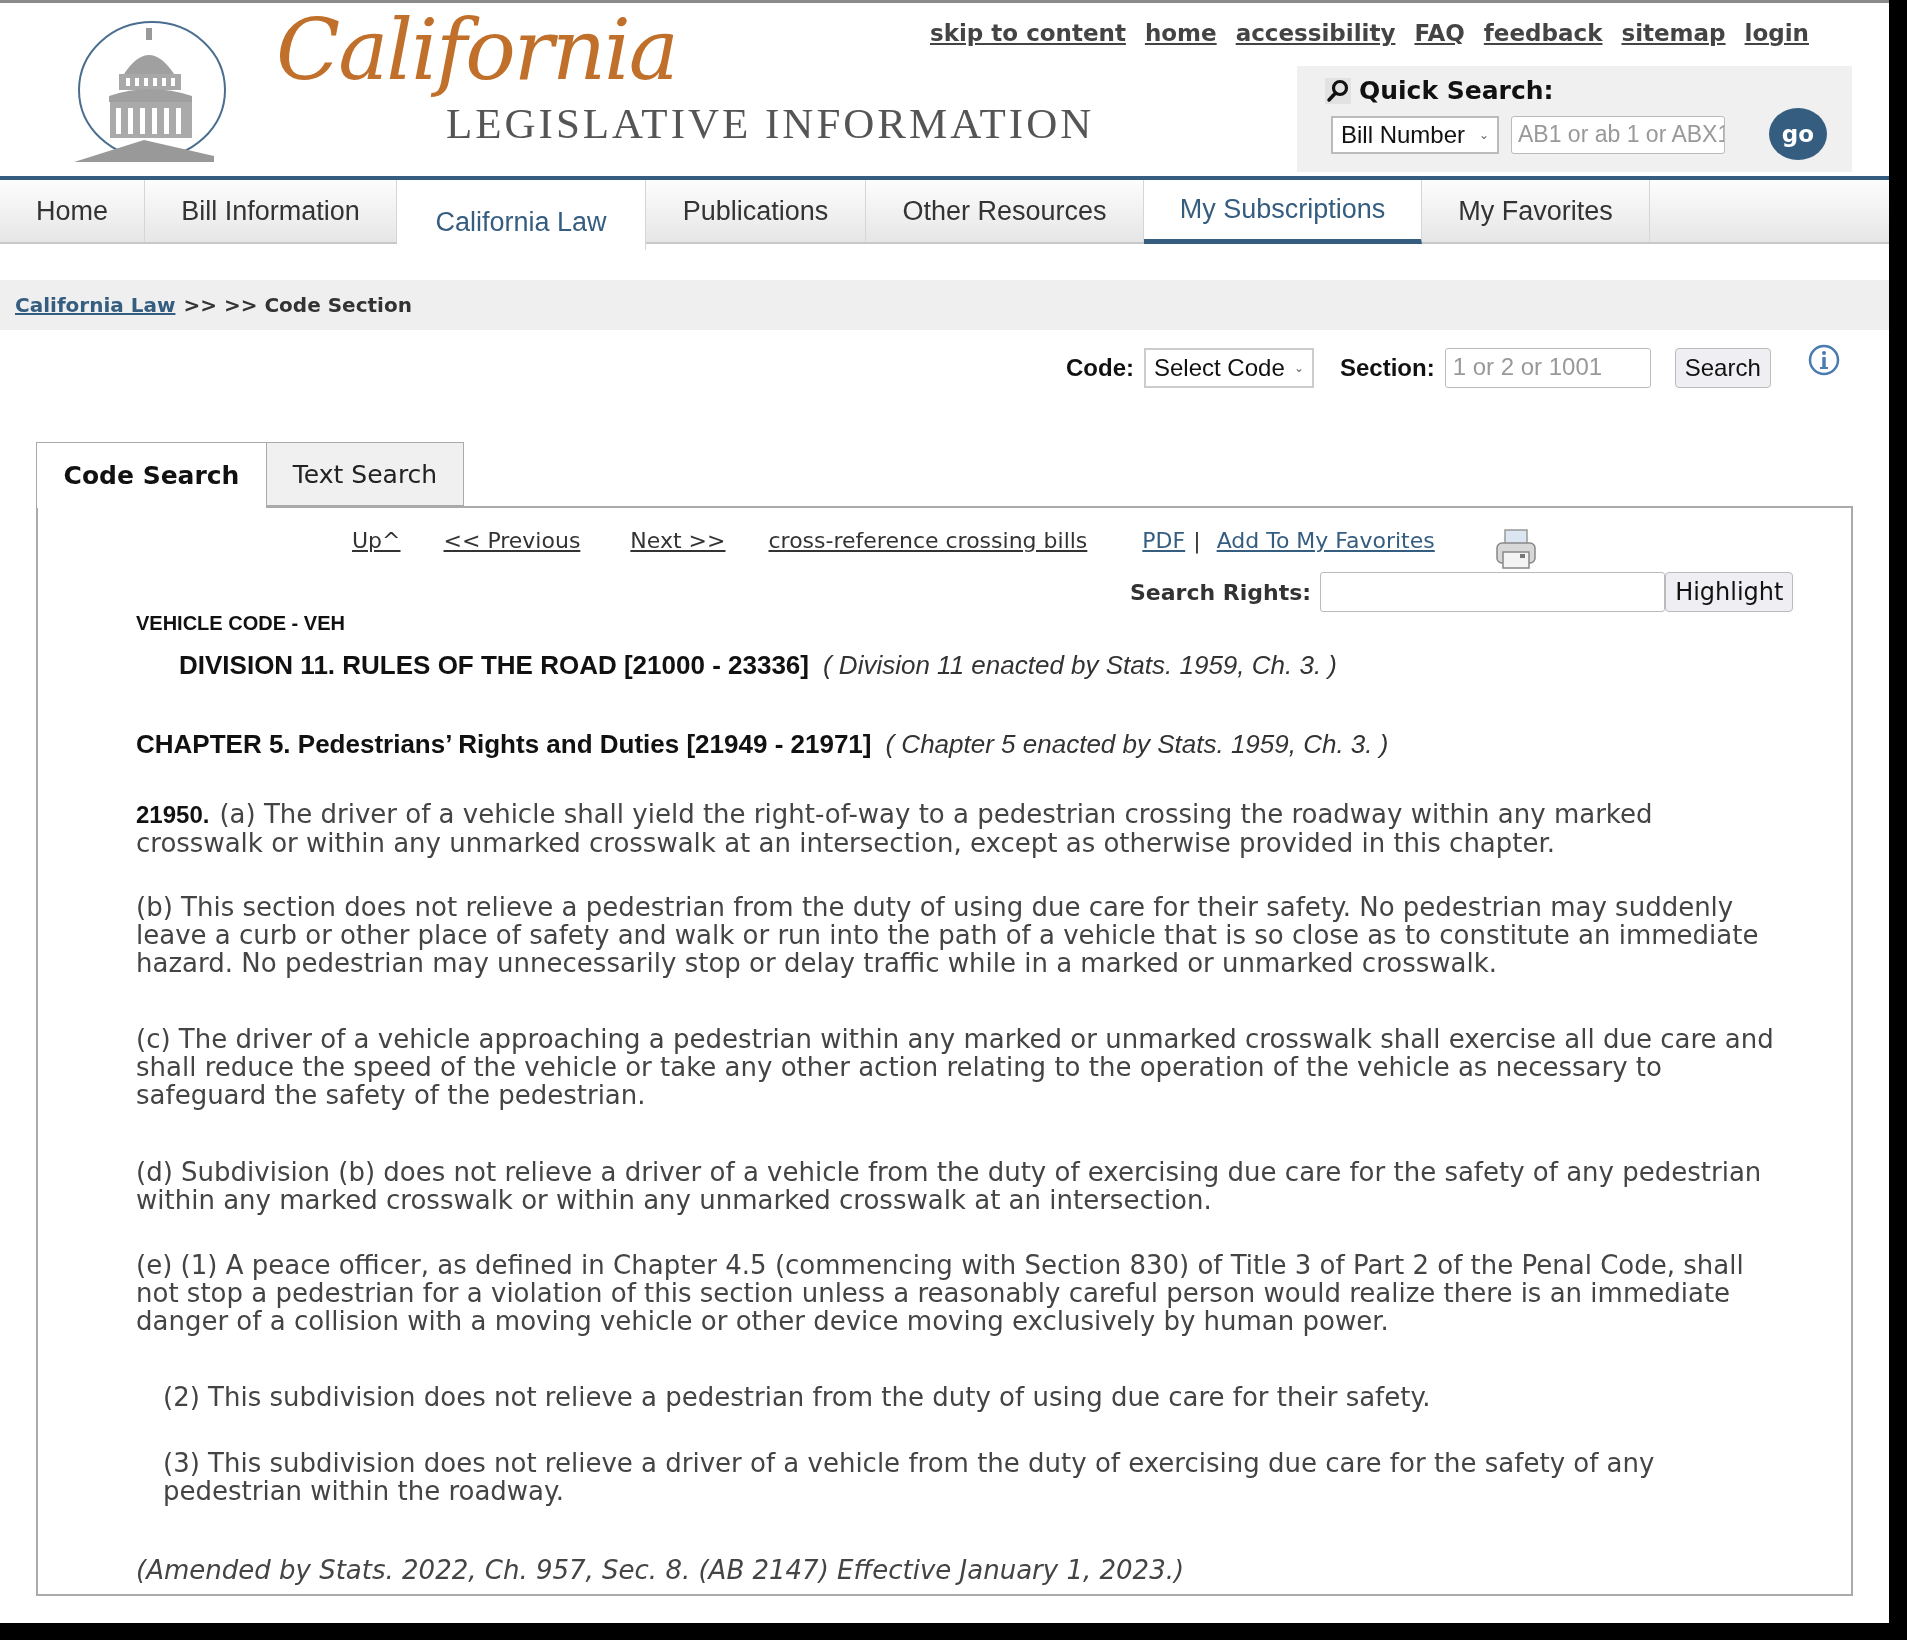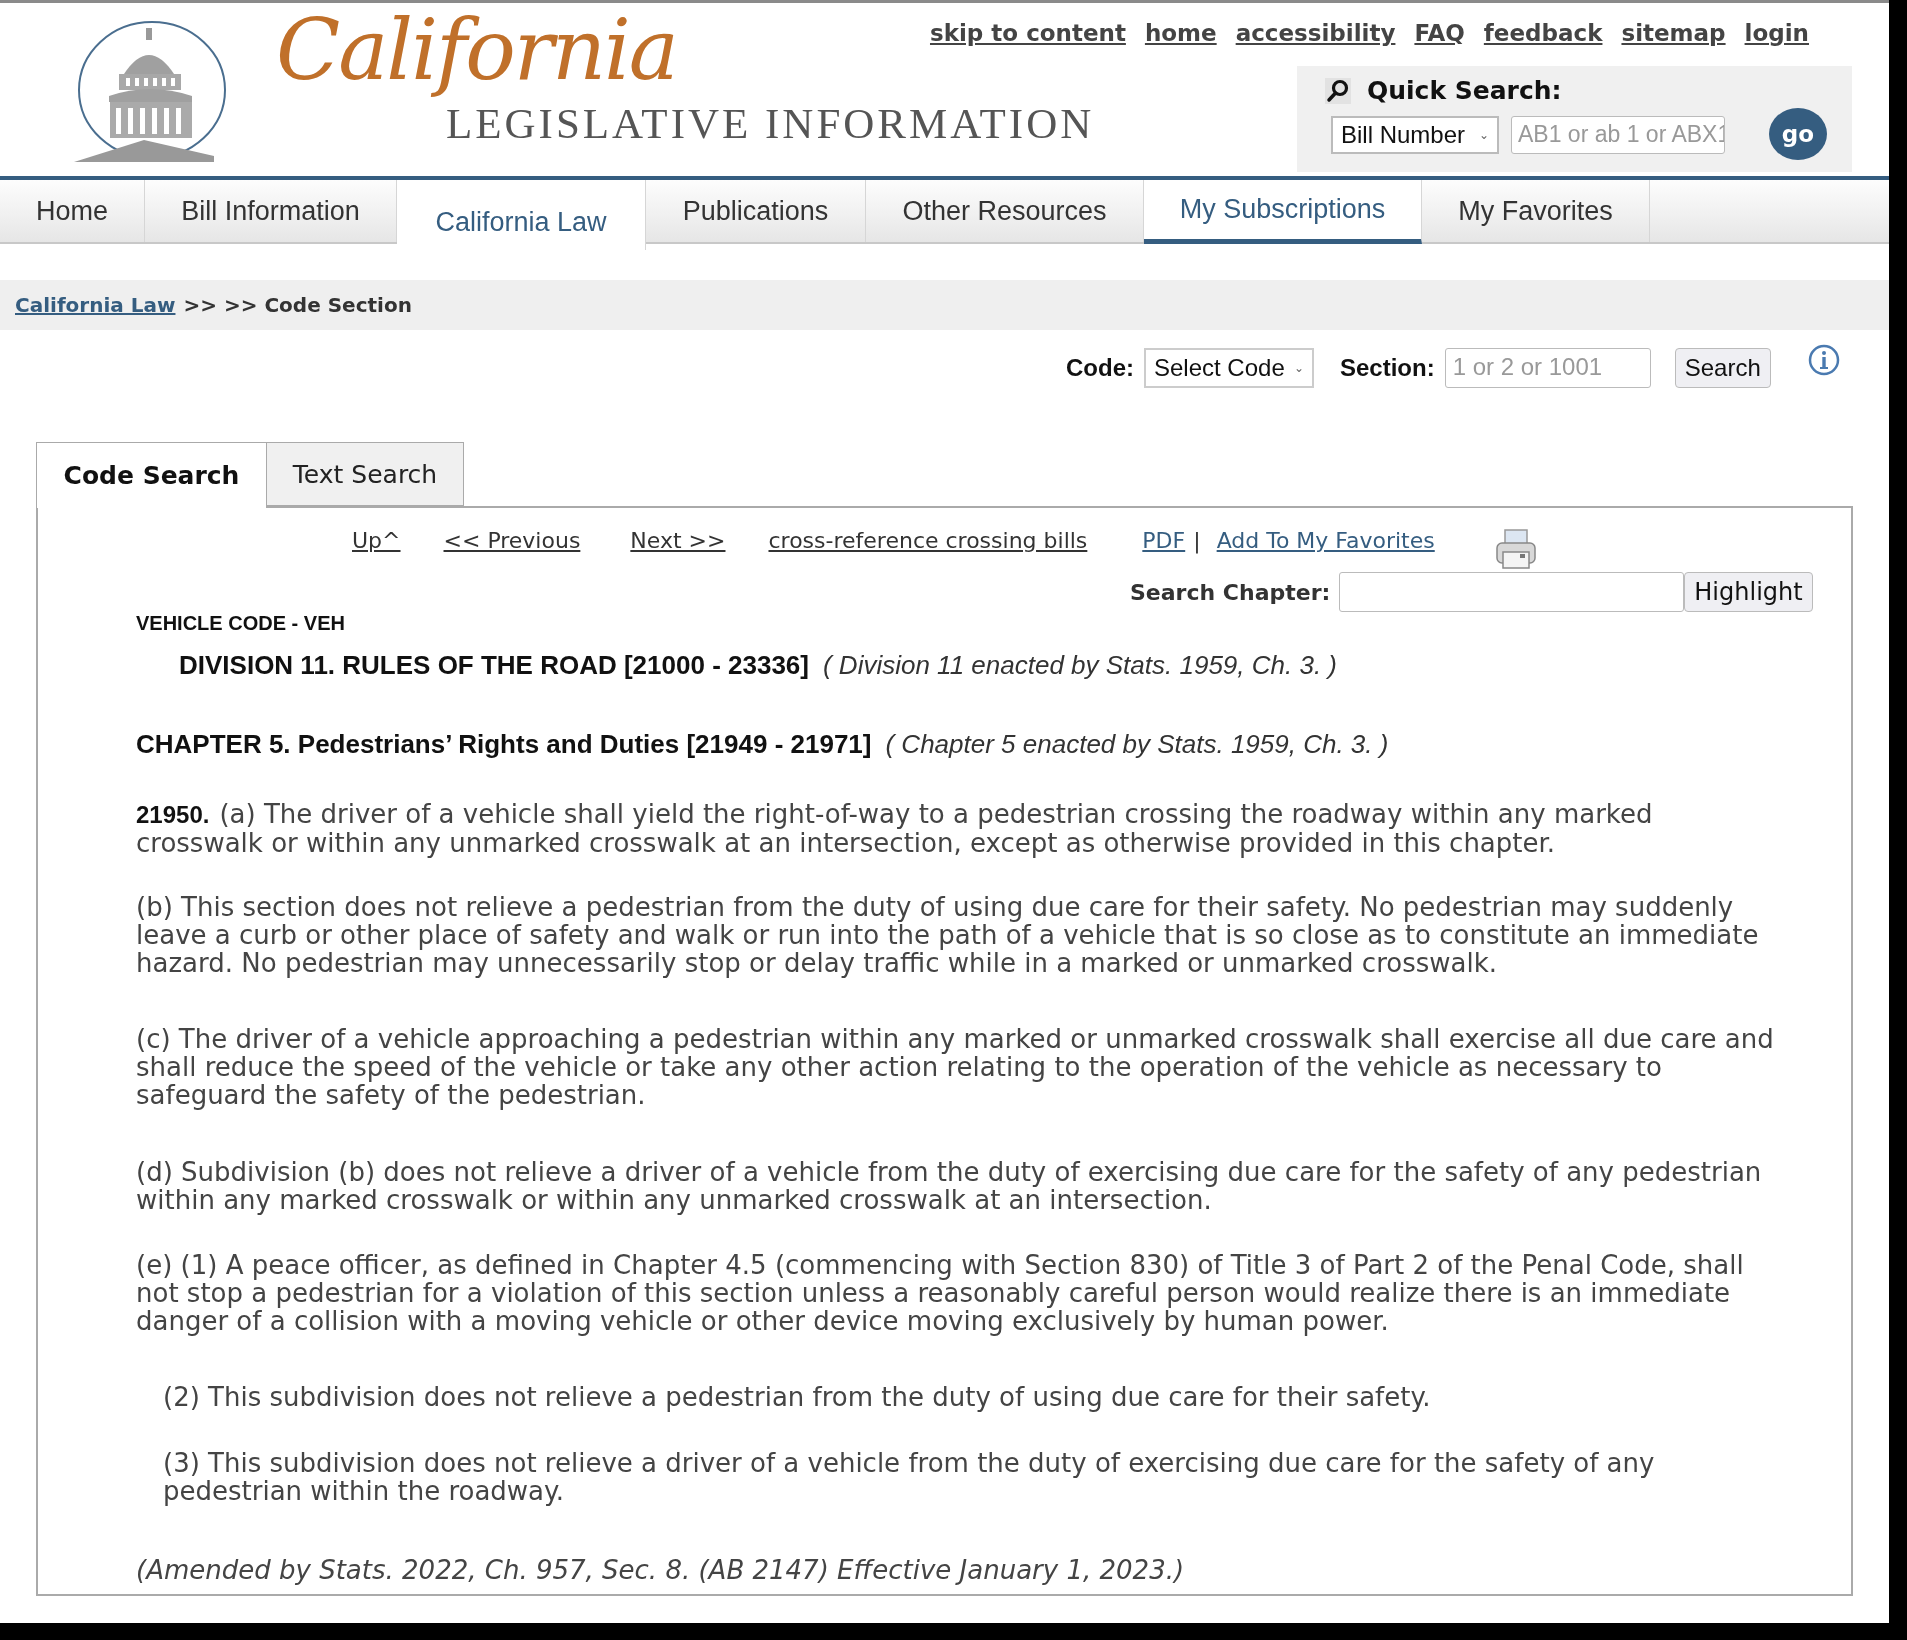--- a/index.html
+++ b/index.html
@@ -22,21 +22,21 @@
     position:absolute; left:446px; top:102px; font-family:"Liberation Serif", serif;
     font-size:43px; letter-spacing:3px; color:#555; line-height:1;
   }
   .toplinks { position:absolute; top:20px; right:80px; display:flex; gap:19px; }
   .toplinks a {
     font-family:"DejaVu Sans", sans-serif; font-weight:bold; font-size:23px; color:#444; text-decoration:underline;
   }
   .quick {
     position:absolute; left:1297px; top:66px; width:555px; height:106px; background:#f0f0f0;
   }
-  .quick-title { position:absolute; left:28px; top:10px; display:flex; align-items:center; gap:16px; }
+  .quick-title { position:absolute; left:28px; top:10px; display:flex; align-items:center; gap:8px; }
   .quick-title span.lbl { font-weight:bold; font-size:25px; color:#111; }
   .quick-sel {
     position:absolute; left:34px; top:50px; width:168px; height:38px; background:#fff; border:2px solid #bbb;
     box-sizing:border-box; font-family:"Liberation Sans", sans-serif; font-size:24px; color:#111;
     padding:3px 8px; display:flex; justify-content:space-between; align-items:center;
   }
   .quick-sel .chev { font-size:12px; color:#666; }
   .quick-input {
     position:absolute; left:214px; top:50px; width:214px; height:38px; border:1px solid #bbb; border-radius:3px;
     background:#fff; box-sizing:border-box; font-family:"Liberation Sans", sans-serif; font-size:23px;
@@ -238,21 +238,21 @@
     <a class="blue" style="margin-left:16px">Add To My Favorites</a>
   </div>
   <svg class="print-icon" viewBox="0 0 44 44">
     <rect x="11" y="2" width="22" height="14" fill="#dce6f2" stroke="#999" stroke-width="1.5"></rect>
     <rect x="3" y="15" width="38" height="20" rx="5" fill="#d8d8d8" stroke="#888" stroke-width="1.5"></rect>
     <rect x="9" y="24" width="26" height="16" fill="#f4f4f4" stroke="#888" stroke-width="1.5"></rect>
     <rect x="26" y="26" width="5" height="4" fill="#777"></rect>
   </svg>
 
   <div class="phrase">
-    <span class="lbl">Search Chapter:</span>
+    <span class="lbl">Search Rights:</span>
     <div class="phrase-input"></div>
     <div class="hl-btn">Highlight</div>
   </div>
 
   <div class="h1">VEHICLE CODE - VEH</div>
   <div class="h2">
     <b>DIVISION 11. RULES OF THE ROAD [21000 - 23336]</b><span class="hist">( Division 11 enacted by Stats. 1959, Ch. 3. )</span>
   </div>
   <div class="h3">
     <b>CHAPTER 5. Pedestrians’ Rights and Duties [21949 - 21971]</b><span class="hist">( Chapter 5 enacted by Stats. 1959, Ch. 3. )</span>

